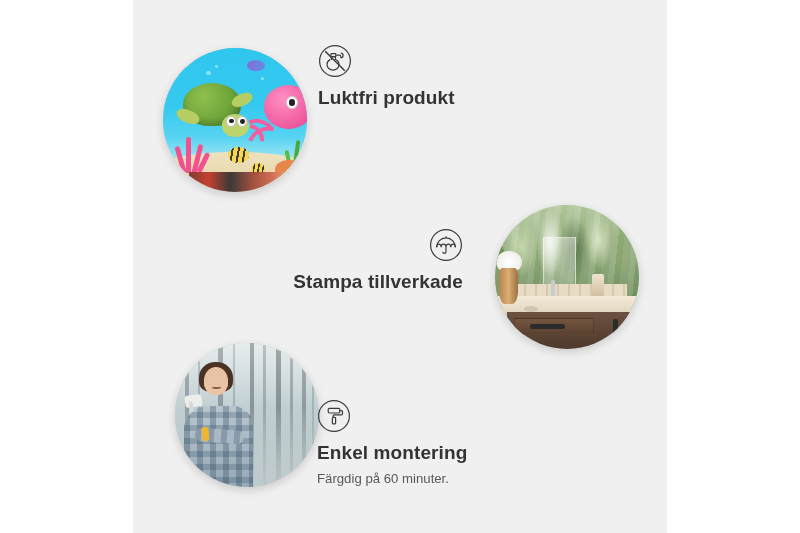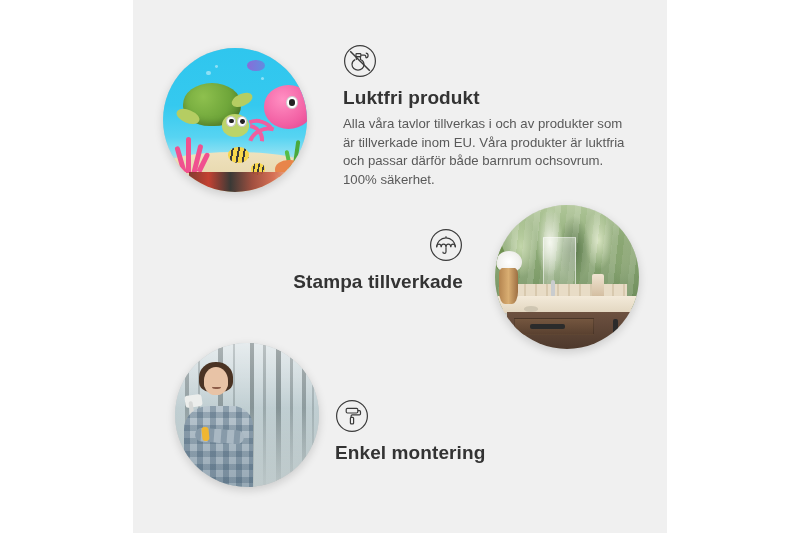--- a/index.html
+++ b/index.html
@@ -361,34 +361,33 @@
           <span></span>
           <span></span>
       </div>
       <div class="fishY"></div>
       <div class="fishY2"></div>
       <div class="star"></div>
       <div class="strip"></div>
     </div>
   </div>
 
-  <div class="feature align-left" style="left:343px; top:44px; width:290px;">
+  <div class="feature align-left" style="left:318px; top:44px; width:290px;">
     <div class="icon-wrap">
       <svg class="ic" viewBox="0 0 34 34" fill="none" stroke="#3b3b3b" stroke-width="1.2">
         <circle cx="17" cy="17" r="15.4"></circle>
         <path d="M12.1 15.6c-1.9 1-3.1 2.9-3.1 5 0 3.1 2.7 5.6 6 5.6 3.3 0 6-2.5 6-5.6 0-2-1.1-3.8-2.8-4.8"></path>
         <path d="M13.3 15.9v-3.2h4.2v3.2"></path>
         <rect x="13" y="9.6" width="4.8" height="3.1" rx=".6"></rect>
         <path d="M18.1 11.1h3.3c.8 0 1.4.6 1.4 1.4v1.2"></path>
         <path d="M22.8 9.2c1.3 0 2.3 1 2.3 2.3s-1 2.3-2.3 2.3"></path>
         <path d="M7.2 7.2 26.8 26.8" stroke-width="1.5"></path>
       </svg>
     </div>
     <p class="title">Luktfri produkt</p>
-    <p class="body">Alla våra tavlor tillverkas i och av produkter som är tillverkade inom EU. Våra produkter är luktfria och passar därför både barnrum ochsovrum. 100% säkerhet.</p>
   </div>
 
   <div class="photo-circle" style="left:495px; top:205px; width:144px; height:144px;">
     <div class="scene bath">
       <div class="wall"></div>
       <div class="mirror"></div>
       <div class="backsplash"></div>
       <div class="tap"></div>
       <div class="bottle"></div>
       <div class="counter"></div>
@@ -436,25 +435,26 @@
       <div class="roller-handle"></div>
       <div class="torso"></div>
       <div class="arm"></div>
       <div class="grip"></div>
       <div class="hair"></div>
       <div class="head"></div>
       <div class="smile"></div>
     </div>
   </div>
 
-  <div class="feature align-left" style="left:335px; top:399px; width:260px;">
+  <div class="feature align-left" style="left:317px; top:399px; width:260px;">
     <div class="icon-wrap">
       <svg class="ic" viewBox="0 0 34 34" fill="none" stroke="#3b3b3b" stroke-width="1.2">
         <circle cx="17" cy="17" r="15.4"></circle>
         <rect x="11.2" y="9.4" width="11.6" height="4.6" rx="1.2"></rect>
         <path d="M22.8 11.7h1.6c.6 0 1.1.5 1.1 1.1v1.9c0 .6-.5 1.1-1.1 1.1h-7.2c-.6 0-1.1.5-1.1 1.1v1.5"></path>
         <rect x="15.4" y="18.3" width="3.2" height="6.6" rx=".9"></rect>
       </svg>
     </div>
     <p class="title">Enkel montering</p>
+    <p class="body">Färgdig på 60 minuter.</p>
   </div>
 
 </div>
 
 </body></html>

